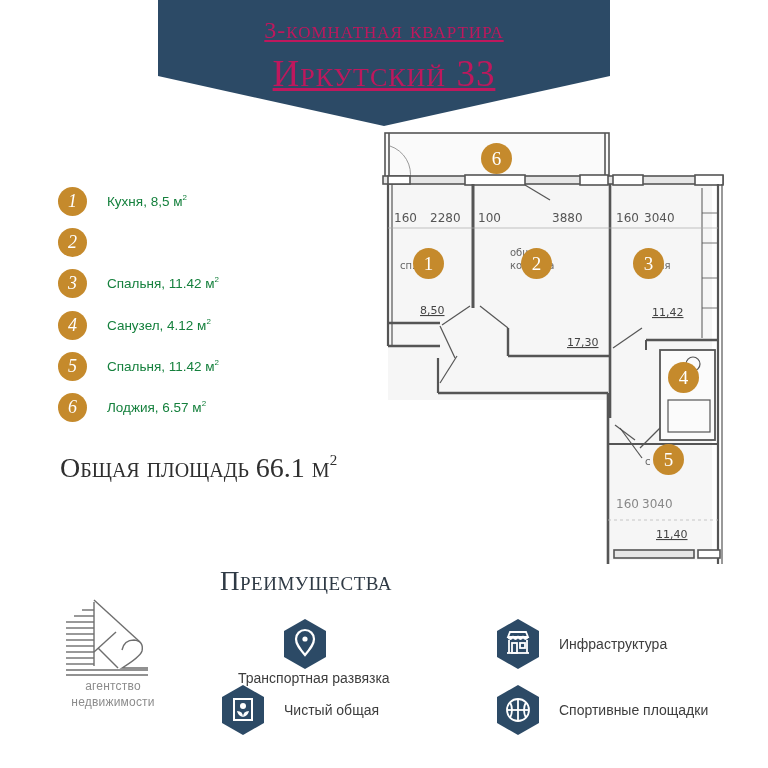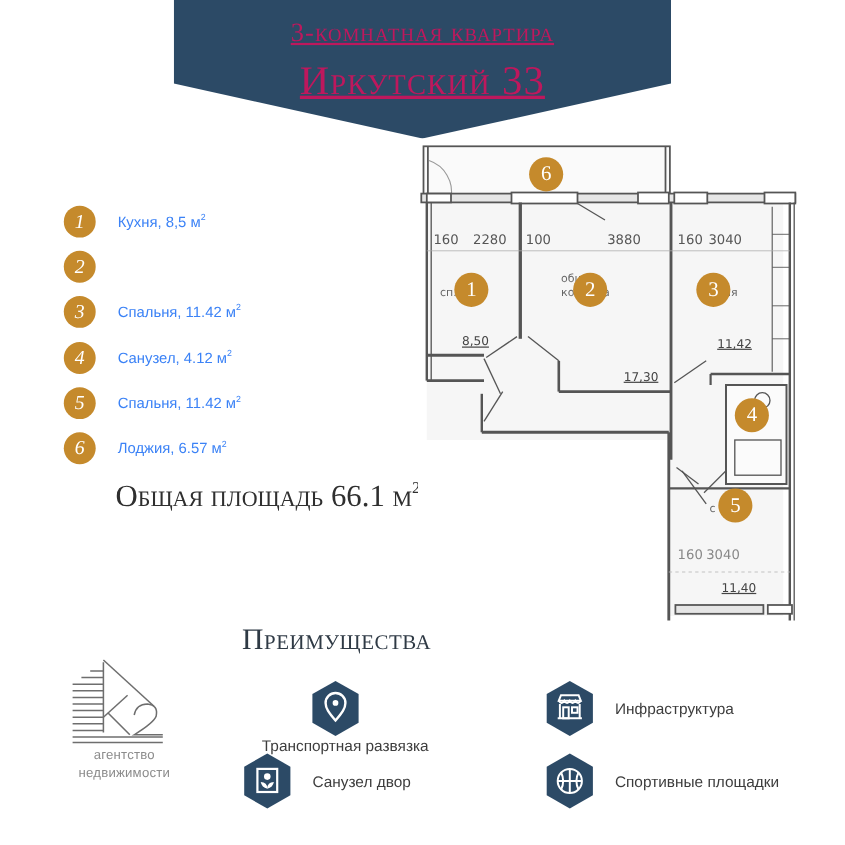--- a/index.html
+++ b/index.html
@@ -16,26 +16,26 @@
   .banner .t1 { top: 17px; font-size: 24px; }
   .banner .t2 { top: 52px; font-size: 37px; }
 
   .legend { position: absolute; left: 58px; top: 186px; }
   .legend-item { position: absolute; left: 0; height: 30px; display: flex; align-items: center; white-space: nowrap; }
   .num-circle {
     width: 29px; height: 29px; border-radius: 50%; background: #c58a2c; color: #fff;
     font-family: "Liberation Serif", "DejaVu Serif", serif; font-style: italic; font-size: 18px;
     display: flex; align-items: center; justify-content: center; flex-shrink: 0;
   }
-  .legend-text { margin-left: 20px; font-size: 13.5px; color: #3b82f6; }
+  .legend-text { margin-left: 20px; font-size: 13.5px; color: #15803d; }
   .legend-text sup { font-size: 8px; vertical-align: 6px; }
 
   .total {
-    position: absolute; left: 60px; top: 436px; font-family: "Liberation Serif", "DejaVu Serif", serif;
-    font-size: 28px; color: #2f2f2f; font-variant: small-caps; white-space: nowrap; margin-left: 45px;
+    position: absolute; left: 60px; top: 452px; font-family: "Liberation Serif", "DejaVu Serif", serif;
+    font-size: 28px; color: #2f2f2f; font-variant: small-caps; white-space: nowrap;
   }
   .total sup { font-size: 15px; vertical-align: 12px; }
 
   .plan { position: absolute; left: 380px; top: 128px; width: 360px; height: 440px; }
   .plan svg { position: absolute; left: 0; top: 0; }
   .pin {
     position: absolute; width: 31px; height: 31px; border-radius: 50%; background: #c58a2c;
     color: #fff; font-family: "Liberation Serif", "DejaVu Serif", serif; font-size: 19px;
     display: flex; align-items: center; justify-content: center;
   }
@@ -241,21 +241,21 @@
 
 <div class="adv-item" style="left:220px; top:684px;">
   <div class="hex">
     <svg width="46" height="52" viewBox="0 0 46 52">
       <polygon points="23,1 44,13 44,39 23,51 2,39 2,13" fill="#2c4a66"></polygon>
       <rect x="14" y="15" width="18" height="21" fill="none" stroke="#fff" stroke-width="2"></rect>
       <circle cx="23" cy="22" r="3" fill="#fff"></circle>
       <path d="M17 27 Q23 27 23 33 Q23 27 29 27 Q28 32 23 33 Q18 32 17 27 Z" fill="#fff"></path>
     </svg>
   </div>
-  <div class="adv-label">Санузел двор</div>
+  <div class="adv-label">Чистый общая</div>
 </div>
 
 <div class="adv-item" style="left:495px; top:684px;">
   <div class="hex">
     <svg width="46" height="52" viewBox="0 0 46 52">
       <polygon points="23,1 44,13 44,39 23,51 2,39 2,13" fill="#2c4a66"></polygon>
       <g fill="none" stroke="#fff" stroke-width="1.8">
         <circle cx="23" cy="26" r="11"></circle>
         <line x1="23" y1="15" x2="23" y2="37"></line>
         <line x1="12" y1="26" x2="34" y2="26"></line>

